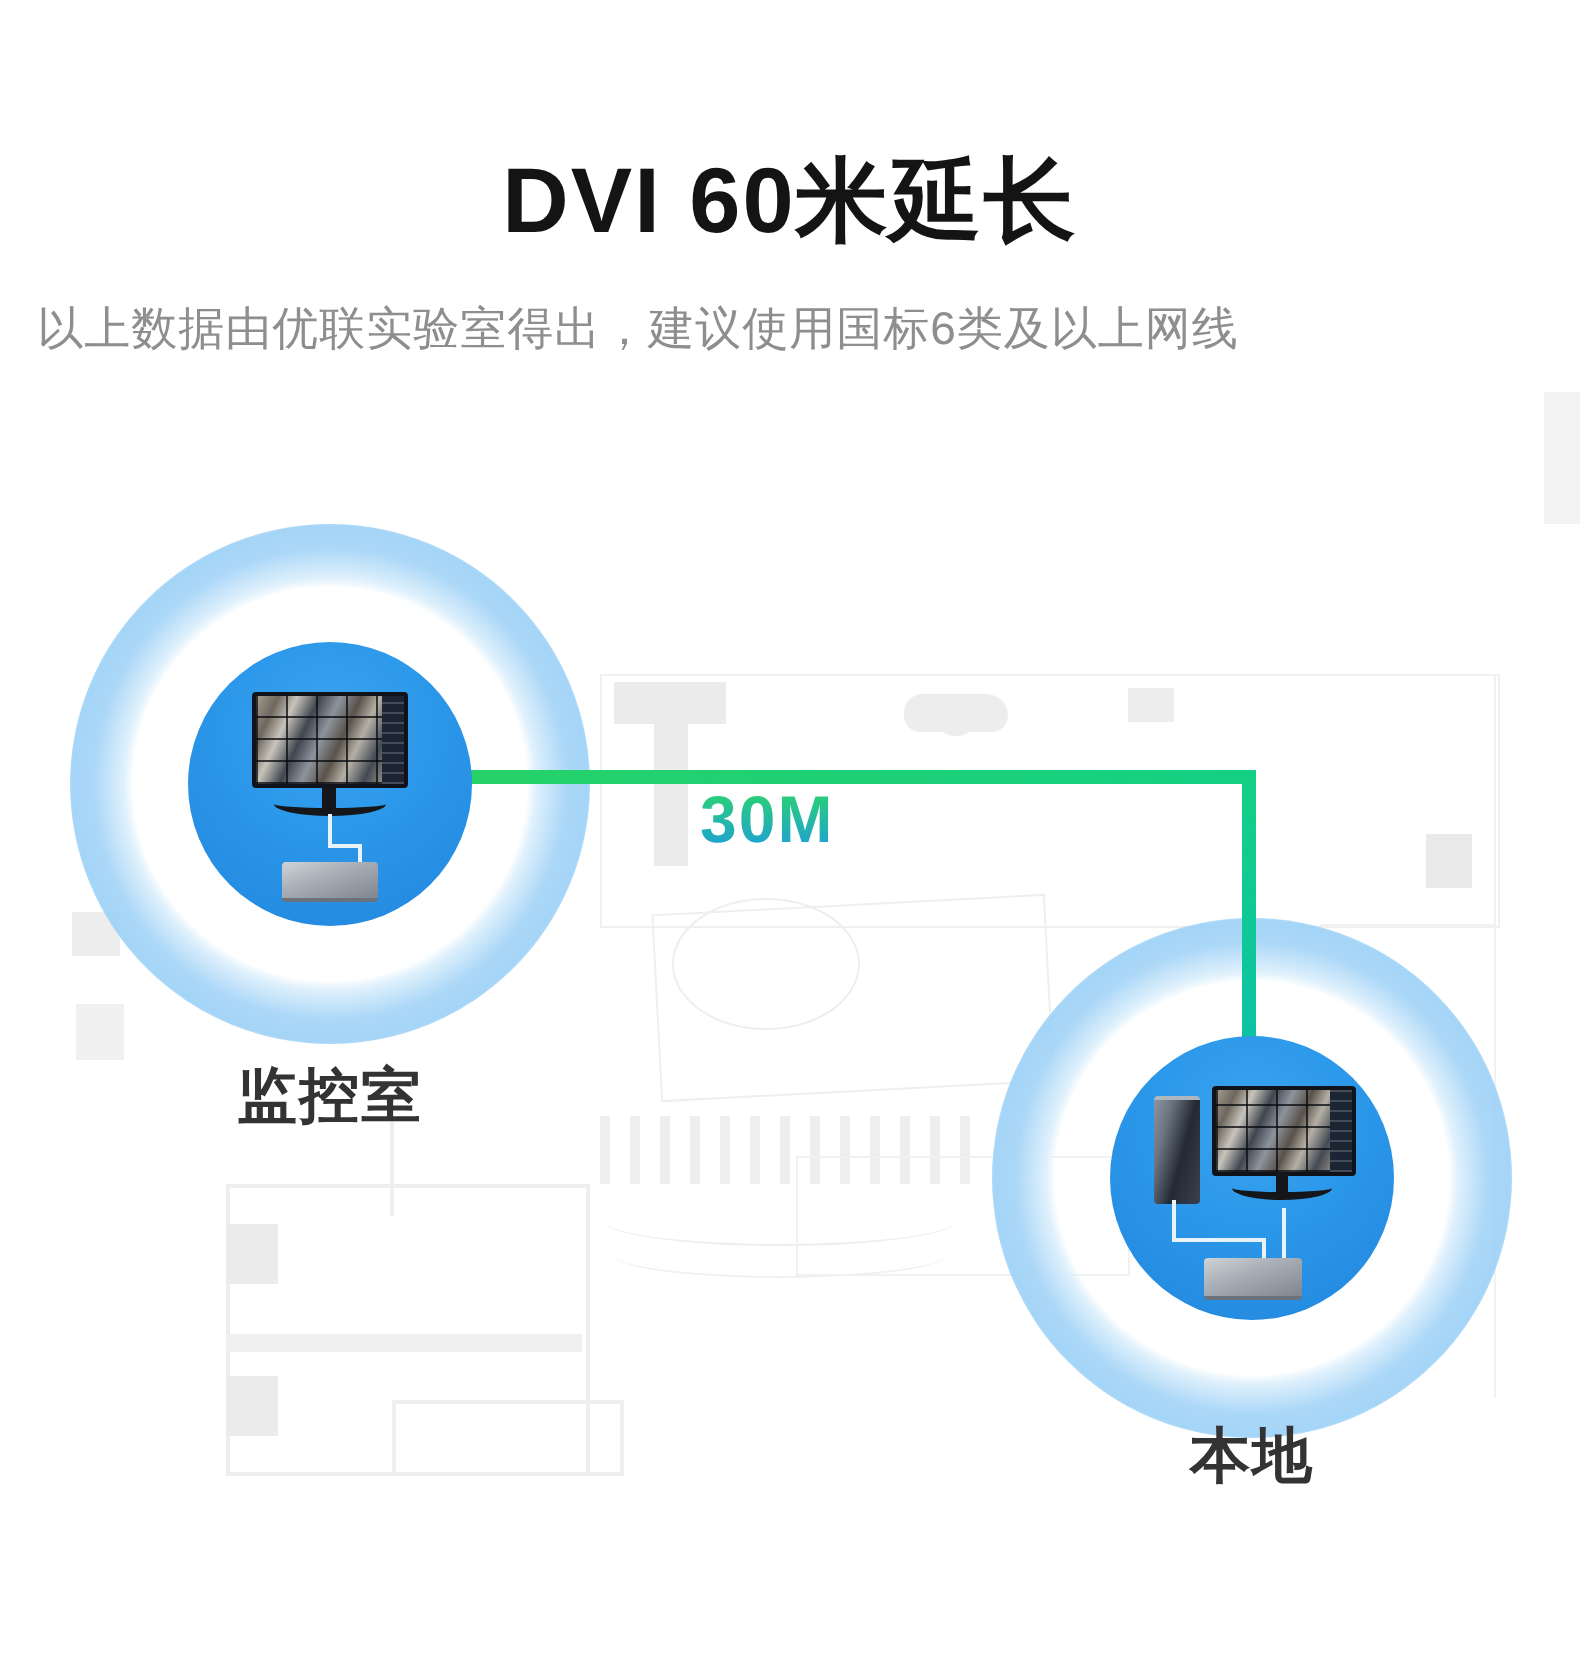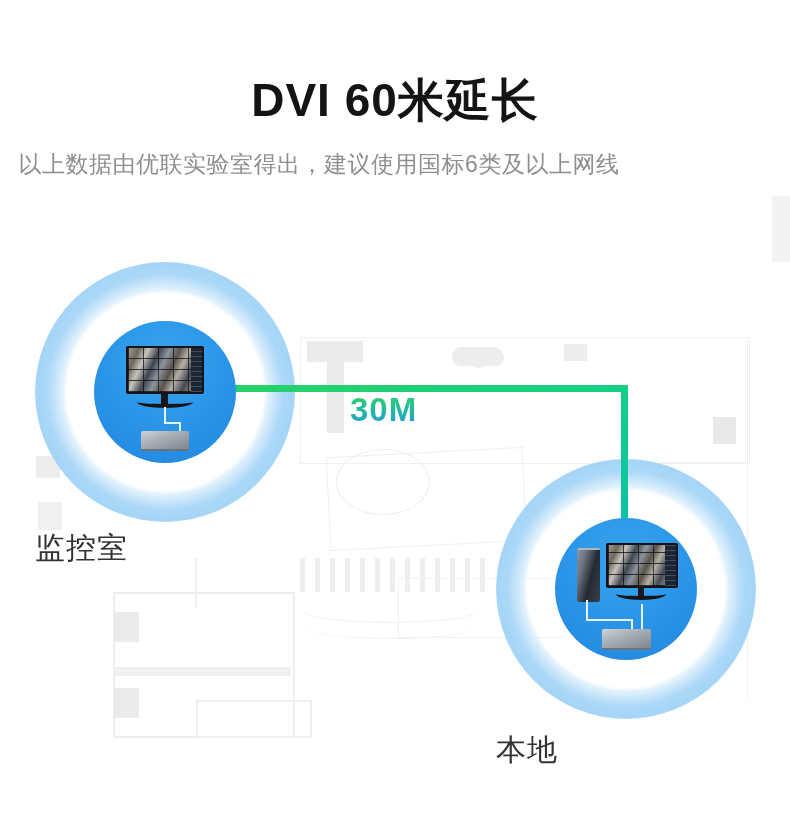--- a/index.html
+++ b/index.html
@@ -79,25 +79,25 @@
   }
   .cable-label{
     position:absolute;left:350px;top:391px;z-index:4;
     font-size:33px;font-weight:800;letter-spacing:1px;
     background:linear-gradient(180deg,#2bd36e 10%,#1e9be0 95%);
     -webkit-background-clip:text;background-clip:text;
     color:transparent;
   }
   
   .node-label{
-    position:absolute;width:260px;z-index:4;
-    font-size:30px;color:#333333;letter-spacing:1px;
+    position:absolute;width:260px;text-align:center;z-index:4;
+    font-size:30px;color:#333333;letter-spacing:1px;font-weight:bold;
   }
   .label-left{left:35px;top:528px;}
-  .label-right{left:496px;top:730px;}
+  .label-right{left:496px;top:708px;}
   
   .dev{position:absolute;z-index:4;}
   .monitor-screen{
     border:2px solid #101319;border-radius:2px;
     background-color:#3a4148;
     background-image:
       repeating-linear-gradient(0deg,rgba(8,10,14,.75) 0 1px,rgba(0,0,0,0) 1px 11px),
       repeating-linear-gradient(90deg,rgba(8,10,14,.75) 0 1px,rgba(0,0,0,0) 1px 15px),
       linear-gradient(115deg,#a59d8f 0%,#6e675e 12%,#c8c4bb 22%,#3f4650 34%,#8d949c 45%,#59524a 56%,#b5b0a6 66%,#434a54 78%,#9b948a 90%,#30363f 100%);
     position:absolute;

